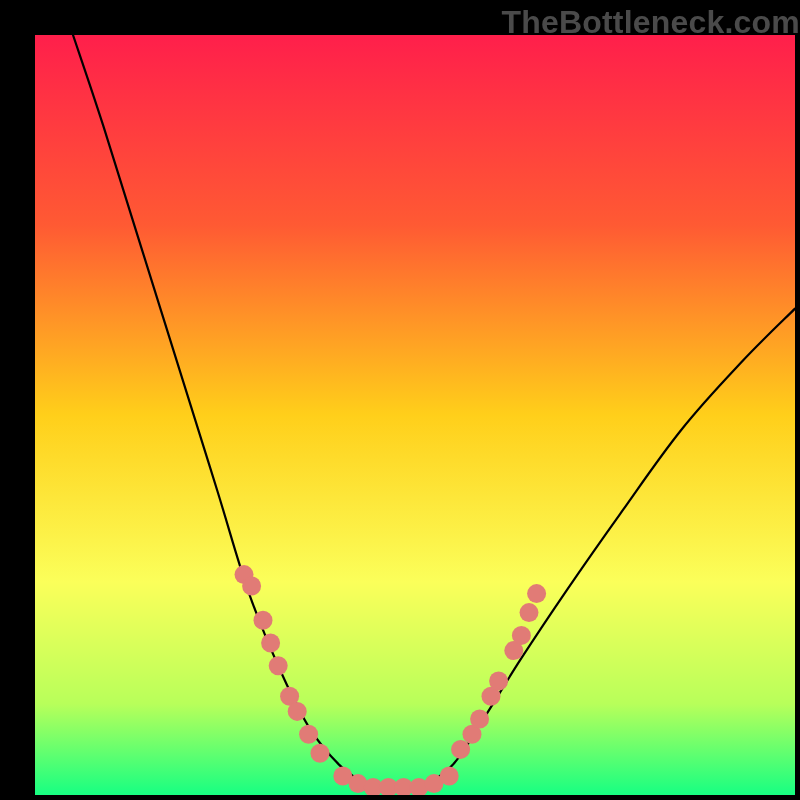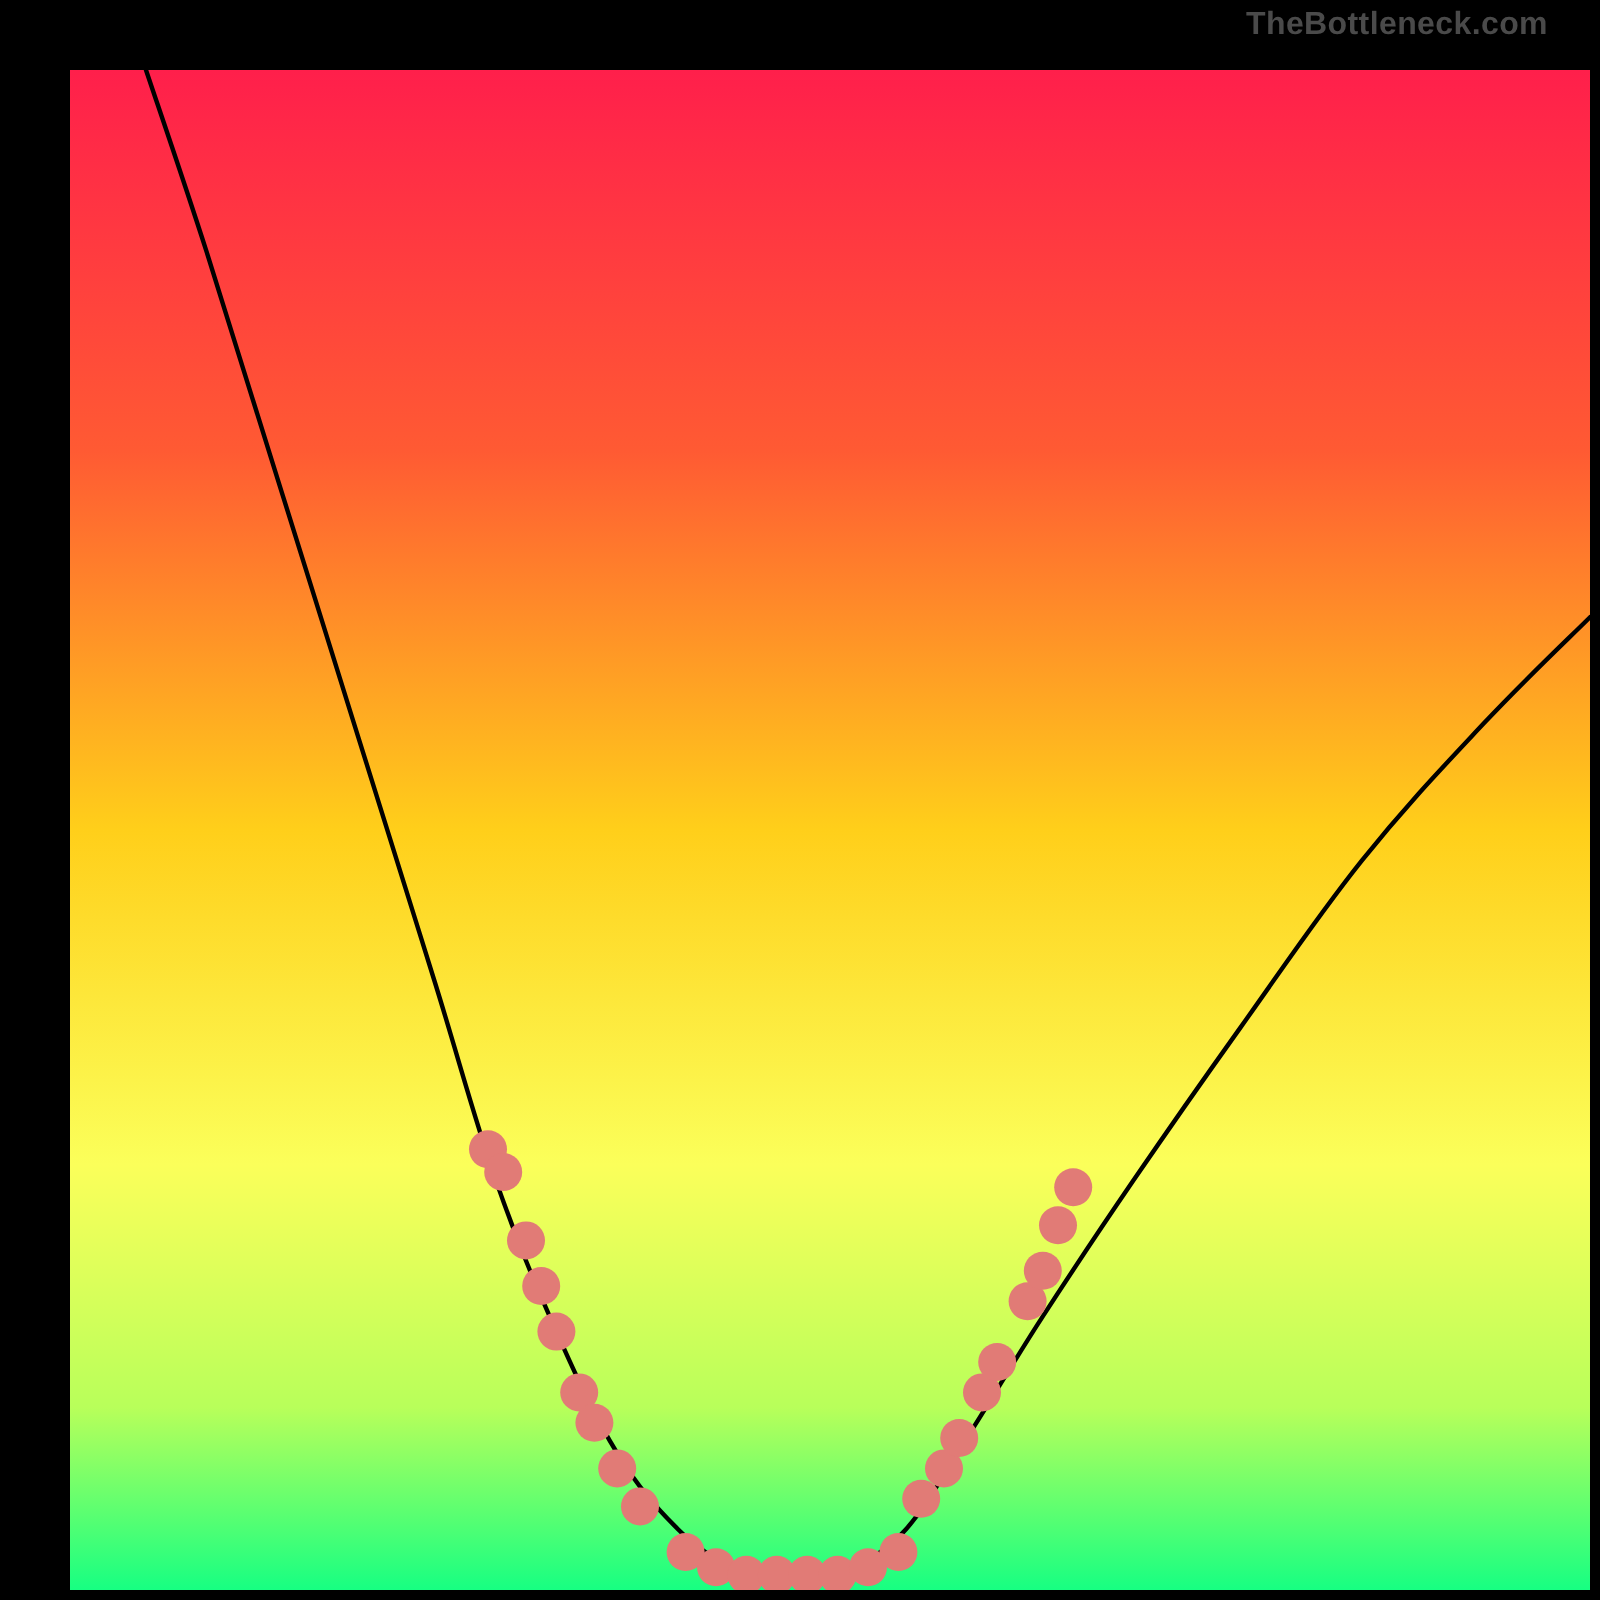--- a/index.html
+++ b/index.html
@@ -13,23 +13,23 @@
   }
   .frame {
     position: relative;
     width: 800px;
     height: 800px;
     background: #000;
   }
   .watermark {
     position: absolute;
     top: 4px;
-    right: 26px;
+    right: 0;
     color: #4a4a4a;
-    font-size: 16px;
+    font-size: 32px;
     font-weight: 600;
     letter-spacing: 0.2px;
     z-index: 10;
   }
   .plot-wrap {
     position: absolute;
     left: 35px;
     top: 35px;
     width: 760px;
     height: 760px;

